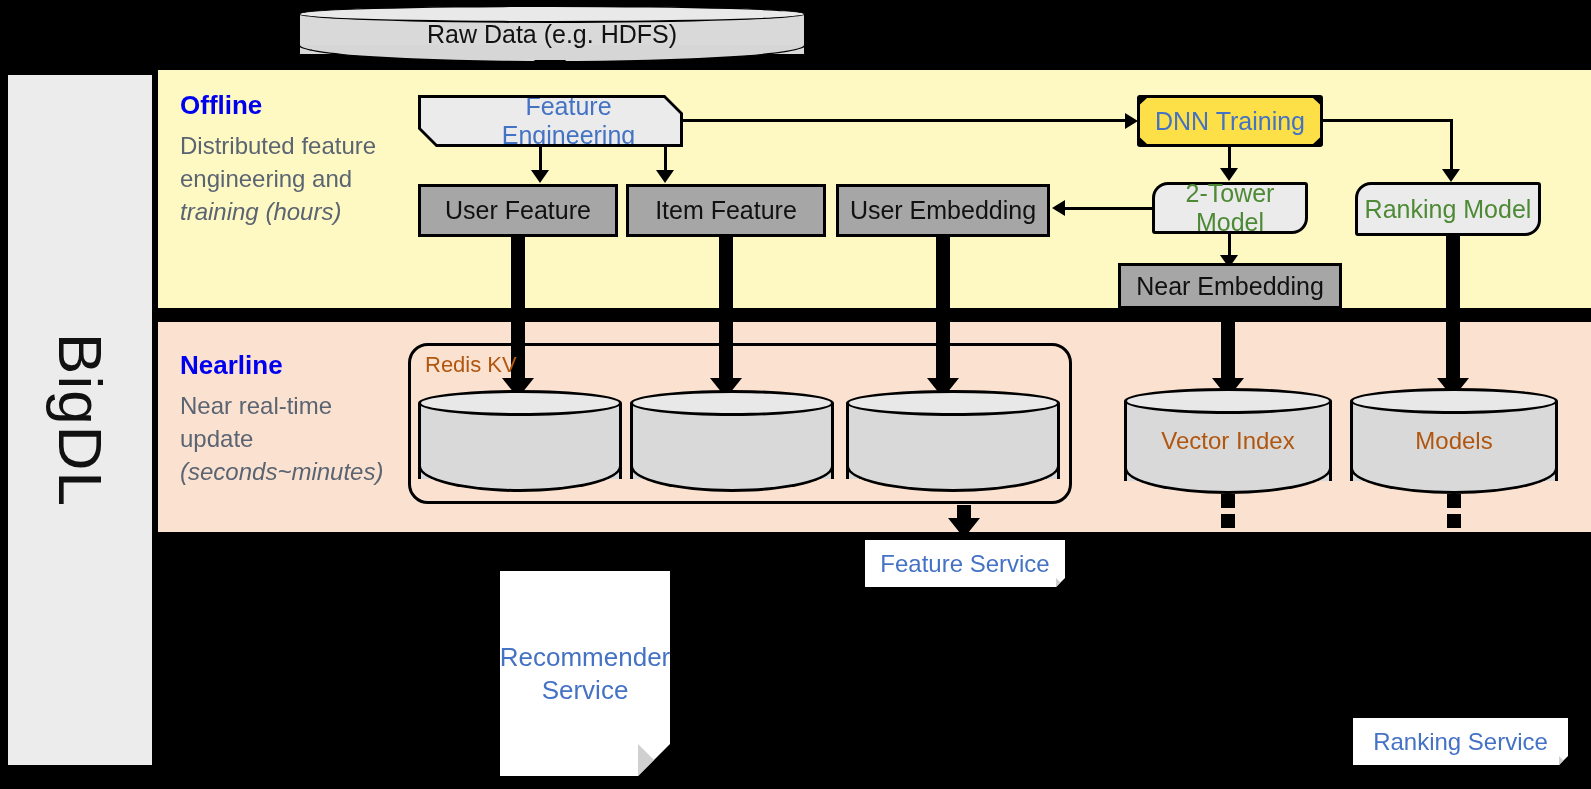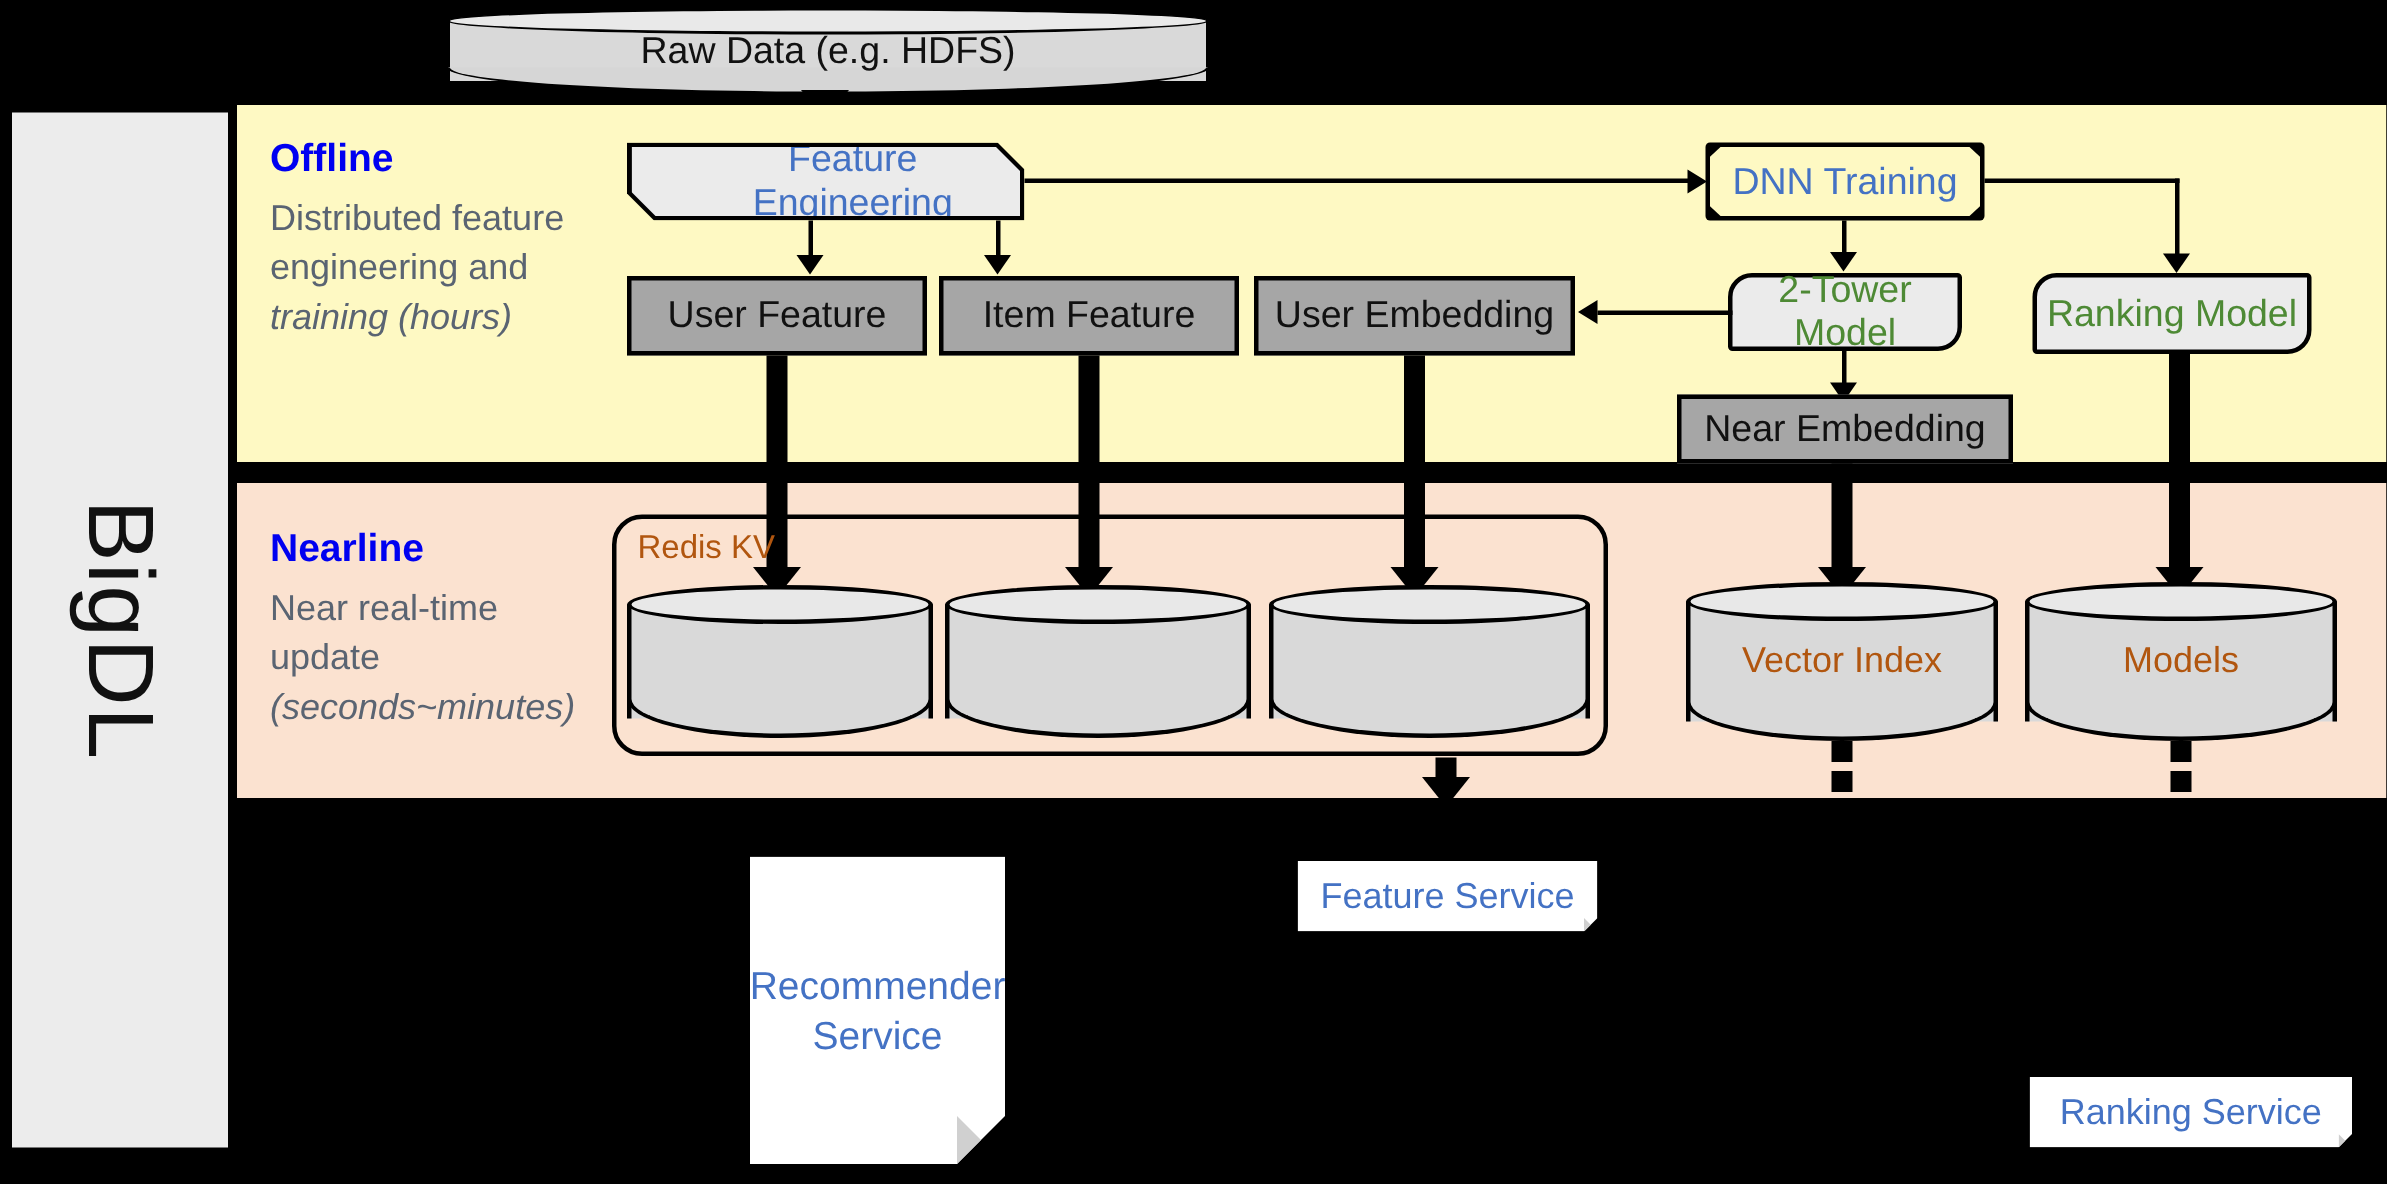--- a/index.html
+++ b/index.html
@@ -46,21 +46,21 @@
   }
   .chamfer > .inner{
     width:100%;height:100%;background:#ebebeb;
     clip-path:polygon(0 0, calc(100% - 16px) 0, 100% 16px, 100% 100%, 16px 100%, 0 calc(100% - 16px));
     display:flex;align-items:center;justify-content:center;
   }
 
   
   .notch{background:#000;padding:3px;border-radius:3px;}
   .notch > .inner{
-    width:100%;height:100%;background:#fef9c3;display:flex;align-items:center;justify-content:center;
+    width:100%;height:100%;background:#fde047;display:flex;align-items:center;justify-content:center;
     clip-path:polygon(0% 14%, 7px 0%, calc(100% - 7px) 0%, 100% 14%, 100% 86%, calc(100% - 7px) 100%, 7px 100%, 0% 86%);
   }
 
   
   .rnd-tl-br{border-radius:16px 3px 16px 3px;}
 
   
   .cyl{position:absolute;}
   .cyl .body{position:absolute;left:0;right:0;top:13px;bottom:13px;background:#d9d9d9;border-left:3px solid #000;border-right:3px solid #000;}
   .cyl .top{position:absolute;left:0;right:0;top:0;height:26px;background:#e8e8e8;border:3px solid #000;border-radius:50%;box-sizing:border-box;}
@@ -236,21 +236,21 @@
 
   <div class="sq" style="left:1447px;top:494px;width:14px;height:14px;"></div>
   <div class="sq" style="left:1447px;top:514px;width:14px;height:14px;"></div>
 
 
   <div class="doc tall" style="left:468px;top:571px;width:170px;height:205px;margin-left:32px;">
     <span>Recommender Service</span>
     <span class="fold"></span>
   </div>
 
-  <div class="doc small" style="left:865px;top:574px;width:200px;height:47px;justify-content:center;">
+  <div class="doc small" style="left:865px;top:540px;width:200px;height:47px;justify-content:center;">
     <span>Feature Service</span>
     <span class="fold"></span>
   </div>
 
 
   <div class="doc small" style="left:1353px;top:718px;width:215px;height:47px;">
     <span>Ranking Service</span>
     <span class="fold"></span>
   </div>
 

